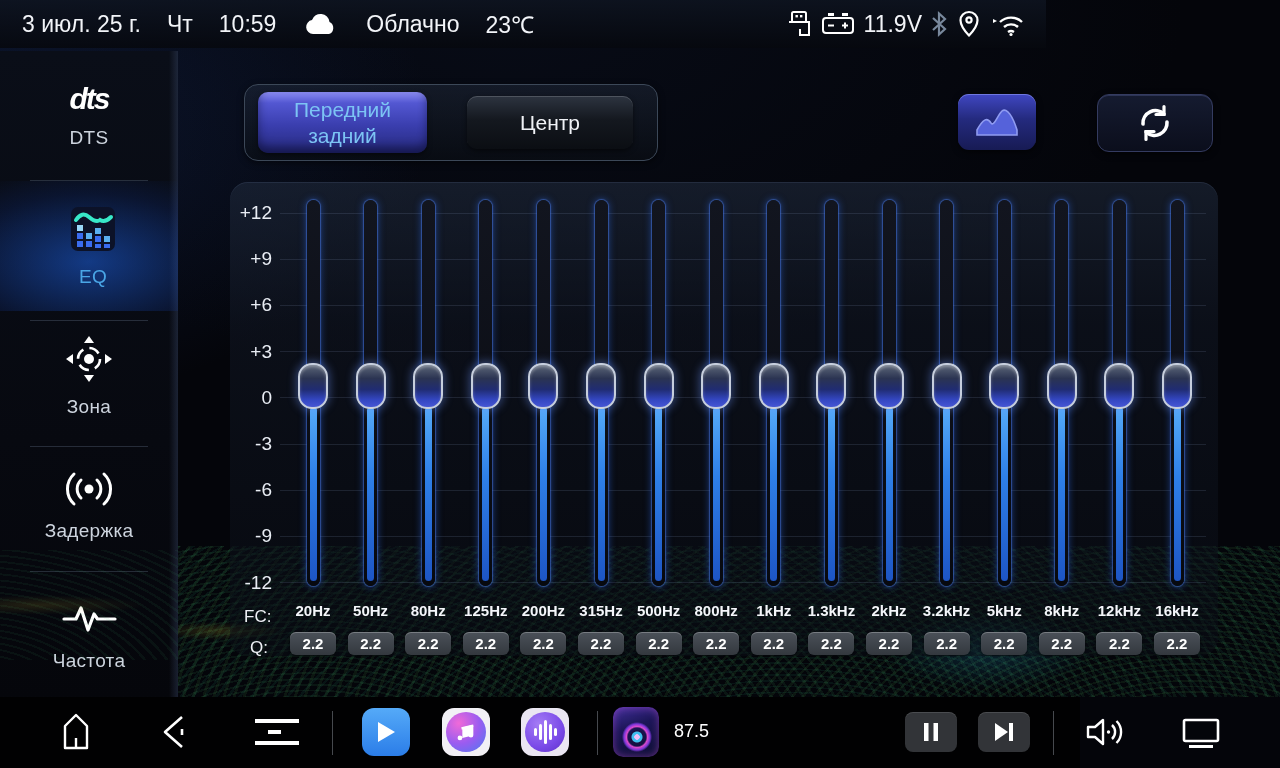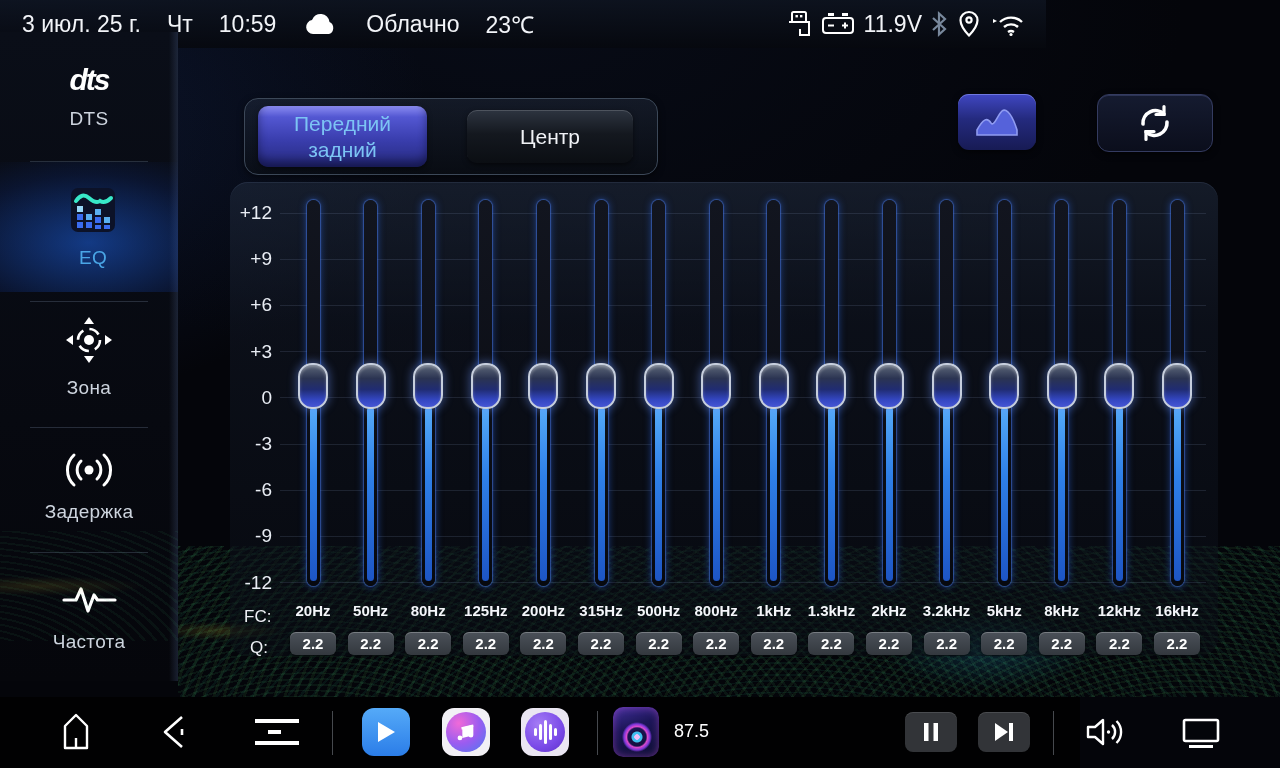--- a/index.html
+++ b/index.html
@@ -17,21 +17,21 @@
     position:absolute;left:0;top:0;width:1046px;height:48px;
     display:flex;align-items:center;justify-content:space-between;
     background:linear-gradient(180deg,rgba(14,20,32,.85),rgba(6,8,14,.9));
     font-size:23px;
   }
   .sb-left{display:flex;align-items:center;gap:26px;padding-left:22px;}
   .sb-right{display:flex;align-items:center;gap:8px;padding-right:20px;}
   .sb-ic{display:flex;align-items:center;}
   
   .sidebar{
-    position:absolute;left:0;top:32px;width:178px;height:649px;
+    position:absolute;left:0;top:51px;width:178px;height:649px;
     background:linear-gradient(180deg,#0a0e18 0%,#070910 60%,#05060b 100%);
   }
   .sidebar::before{ 
     content:"";position:absolute;right:0;top:0;width:9px;height:100%;
     background:linear-gradient(90deg,transparent,rgba(80,100,145,.28));
   }
   .sidebar::after{ 
     content:"";position:absolute;left:0;bottom:40px;width:178px;height:110px;
     background:
       radial-gradient(ellipse 150px 14px at 40px 55px, rgba(190,170,50,.16), transparent 70%),
@@ -60,21 +60,20 @@
       repeating-radial-gradient(ellipse 520px 300px at 12% 165%, rgba(70,190,110,.09) 0 3px, transparent 3px 10px),
       repeating-radial-gradient(ellipse 620px 330px at 55% 175%, rgba(50,200,145,.08) 0 3px, transparent 3px 11px),
       repeating-radial-gradient(ellipse 520px 290px at 92% 160%, rgba(95,200,90,.09) 0 3px, transparent 3px 10px);
   }
   
   .tab-wrap{
     position:absolute;left:66px;top:36px;width:412px;height:75px;z-index:2;
     border:1px solid #3c4858;border-radius:14px;
     background:linear-gradient(180deg,rgba(44,56,76,.35),rgba(10,14,20,.6));
     box-shadow:0 2px 6px rgba(0,0,0,.5);
-    margin-top:14px;
   }
   .tab-front{
     position:absolute;left:13px;top:7px;width:169px;height:61px;border-radius:10px;cursor:pointer;
     background:linear-gradient(180deg,#8b8cf2 0%,#5357d2 18%,#3a3eae 55%,#262a7e 100%);
     box-shadow:inset 0 -6px 10px rgba(0,0,20,.45), 0 2px 5px rgba(0,0,0,.5);
     display:flex;flex-direction:column;align-items:center;justify-content:center;
     color:#7cc4f4;font-size:21px;line-height:26px;
   }
   .tab-center{
     position:absolute;left:222px;top:11px;width:166px;height:53px;border-radius:10px;cursor:pointer;

